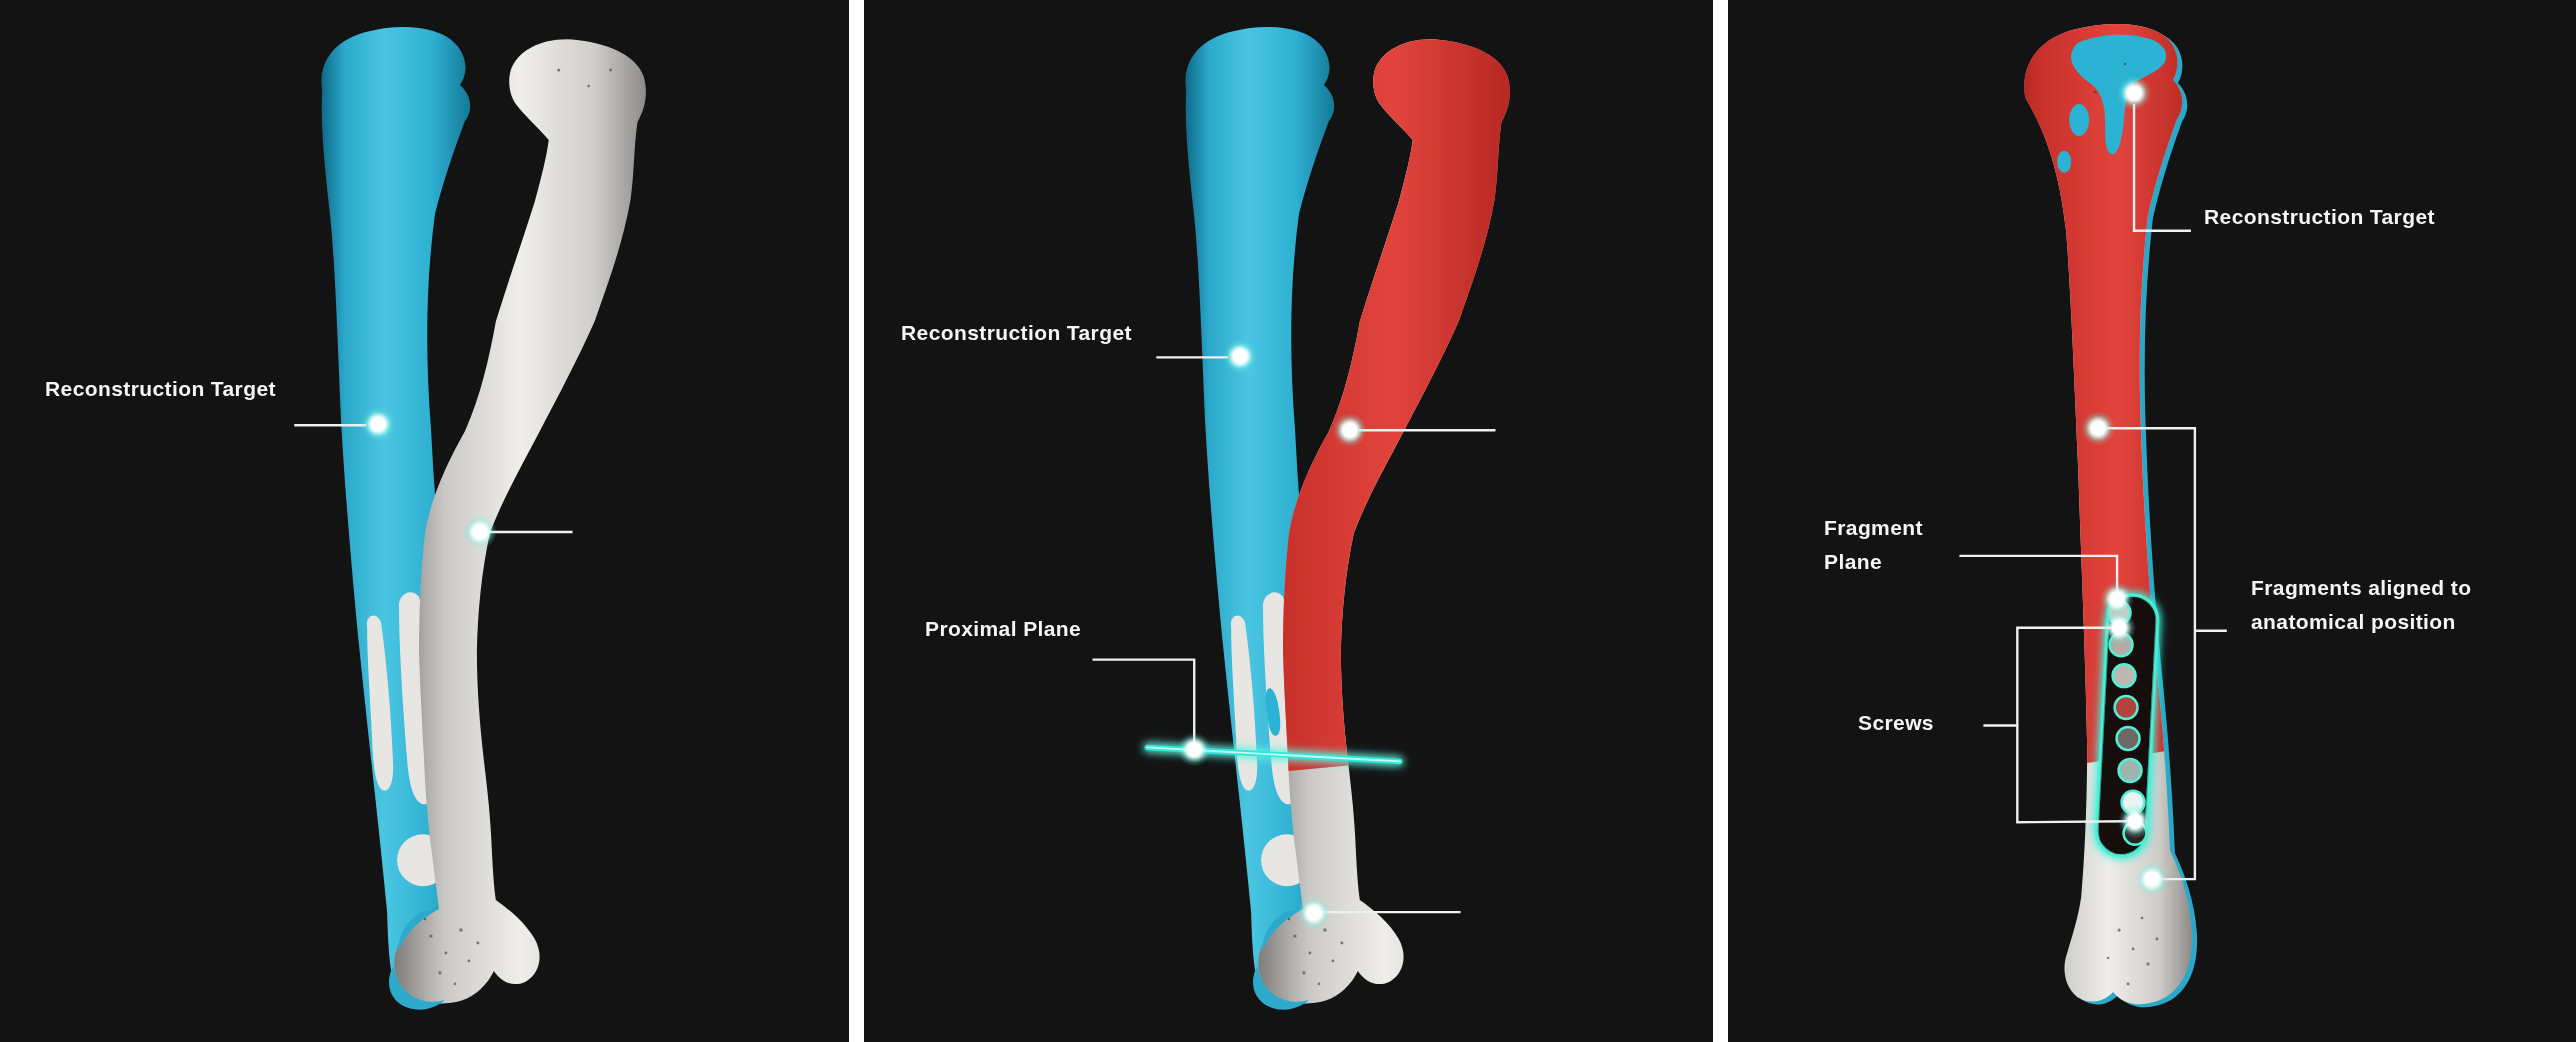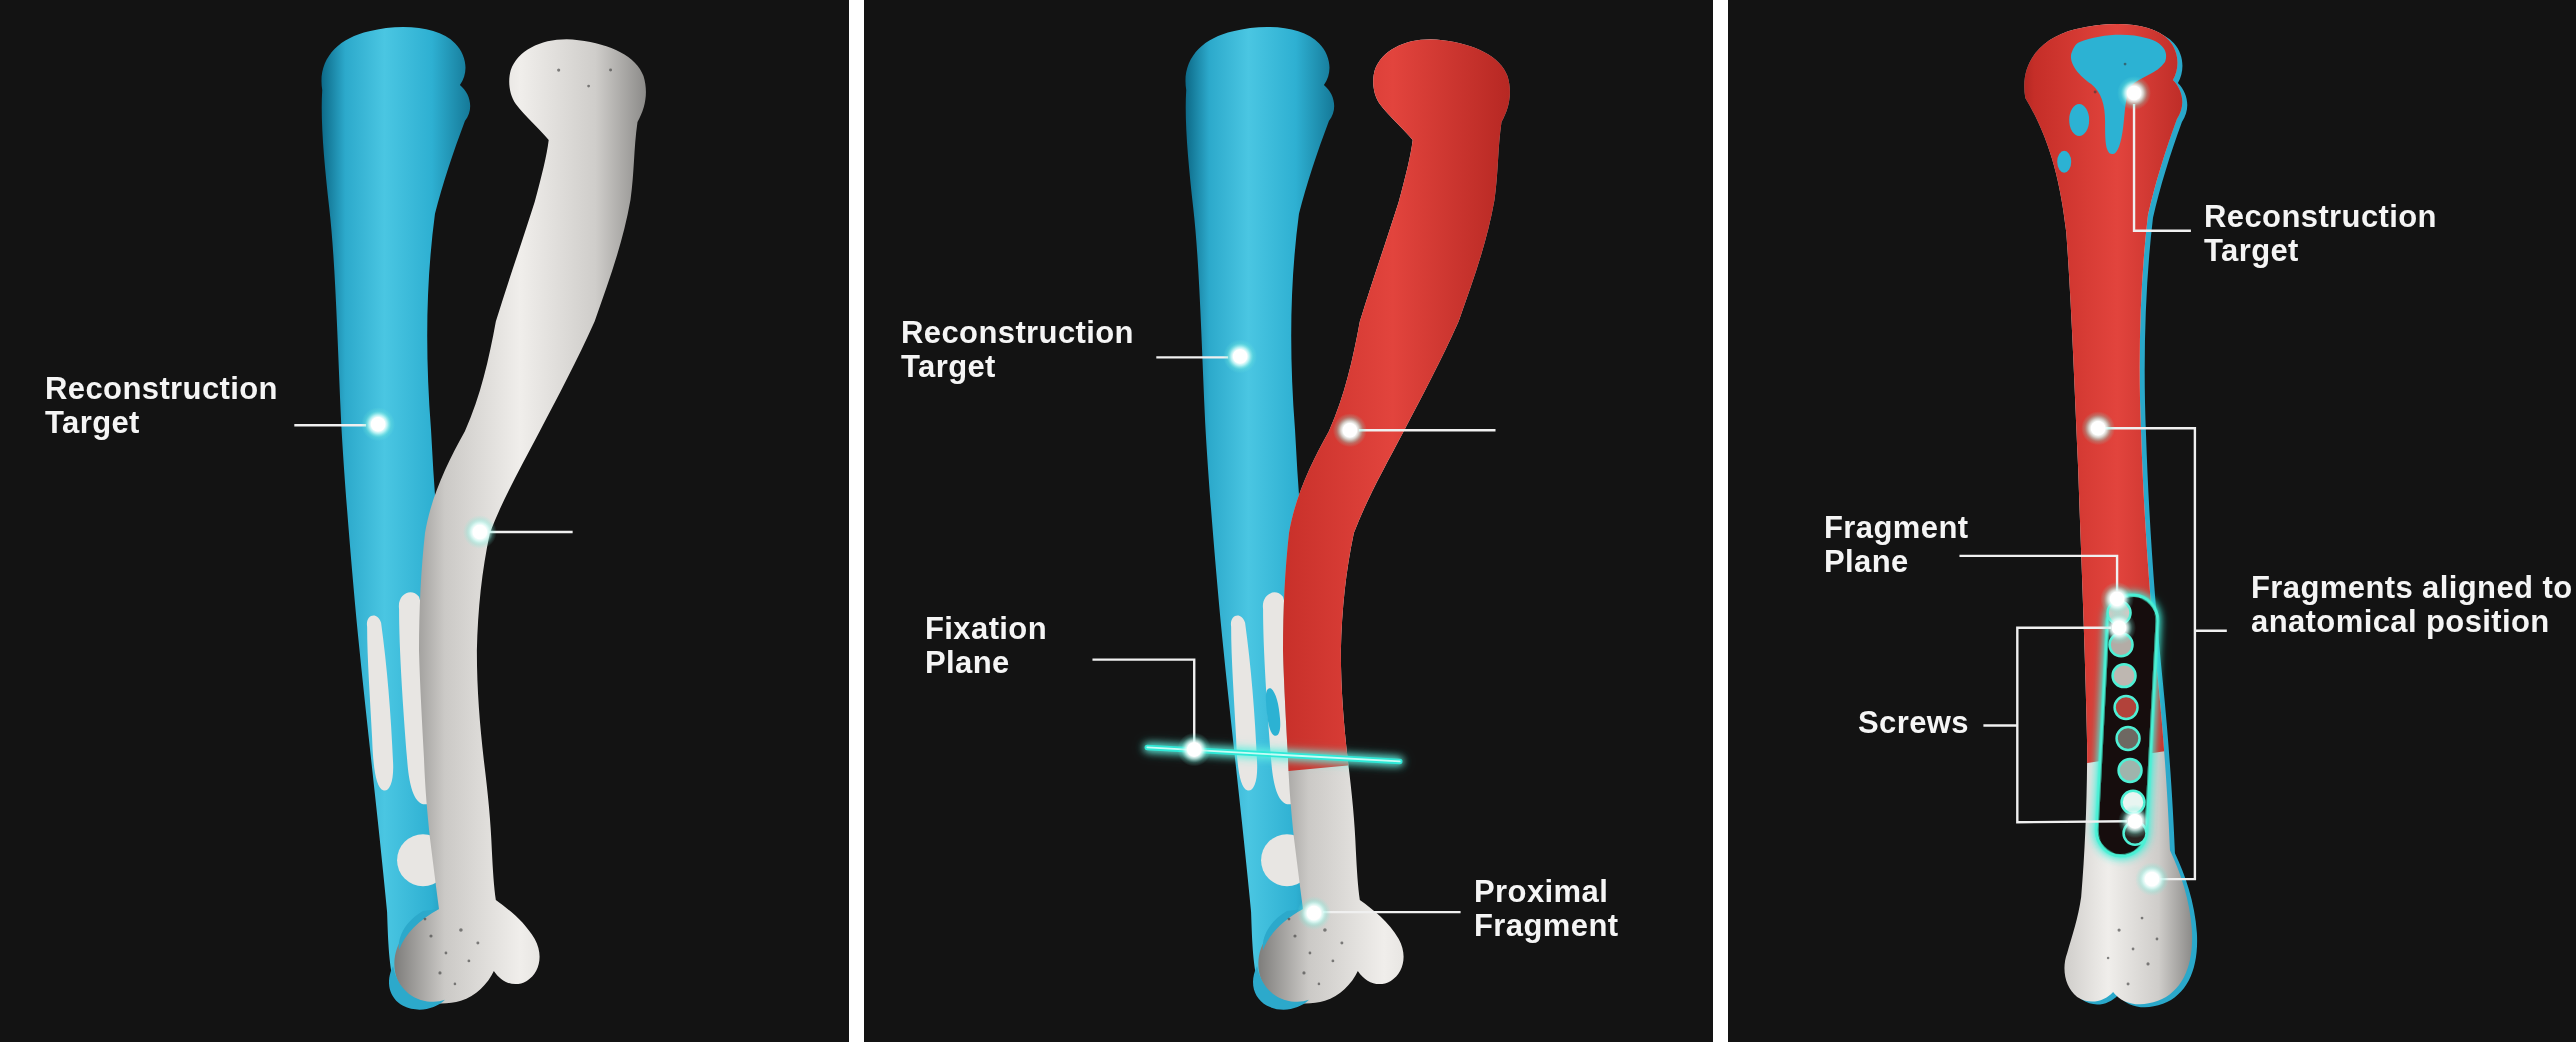--- a/index.html
+++ b/index.html
@@ -18,21 +18,21 @@
     flex:0 0 auto;
   }
   .panel.p1{width:849px;}
   .panel.p2{width:849px;}
   .panel.p3{width:848px;}
   .panel svg{position:absolute;left:0;top:0;width:100%;height:100%;display:block;}
   .label{
     position:absolute;
     color:#F5F5F5;
     font-weight:700;
-    font-size:31px;
+    font-size:21px;
     line-height:34px;
     letter-spacing:0.4px;
     z-index:5;
   }
   .leader{stroke:#F0F0F0;stroke-width:2.4;fill:none;}
 </style>
 </head>
 <body>
 
 <svg width="0" height="0" style="position:absolute" aria-hidden="true">
@@ -198,22 +198,21 @@
         <line class="leader" x1="460" y1="914" x2="598" y2="914"></line>
         <use href="#gdot" x="451" y="915"></use>
       </g>
       <g>
         <line x1="284" y1="749" x2="537" y2="763" stroke="#2EE9D7" stroke-width="5.5" stroke-linecap="round" filter="url(#glowLine)"></line>
         <line x1="284" y1="749" x2="537" y2="763" stroke="#D8FFFA" stroke-width="1.8" stroke-linecap="round" opacity=".9"></line>
         <use href="#gdot" x="331" y="751"></use>
       </g>
     </svg>
     <div class="label" style="left:37px;top:316px;width:269px;">Reconstruction Target</div>
-    <div class="label" style="left:61px;top:612px;width:210px;">Fixation Plane</div>
-    <div class="label" style="left:610px;top:875px;width:190px;">Proximal Fragment</div>
+    <div class="label" style="left:61px;top:612px;width:210px;">Proximal Plane</div>
   </section>
 
   <section class="panel p3">
     <svg viewBox="0 0 850 1045">
       <g>
         <use href="#tibiaFix" transform="translate(5,3)" fill="#2AA8CA"></use>
       </g>
       <g>
         <use href="#tibiaFix" fill="url(#gradBone)"></use>
       </g>

